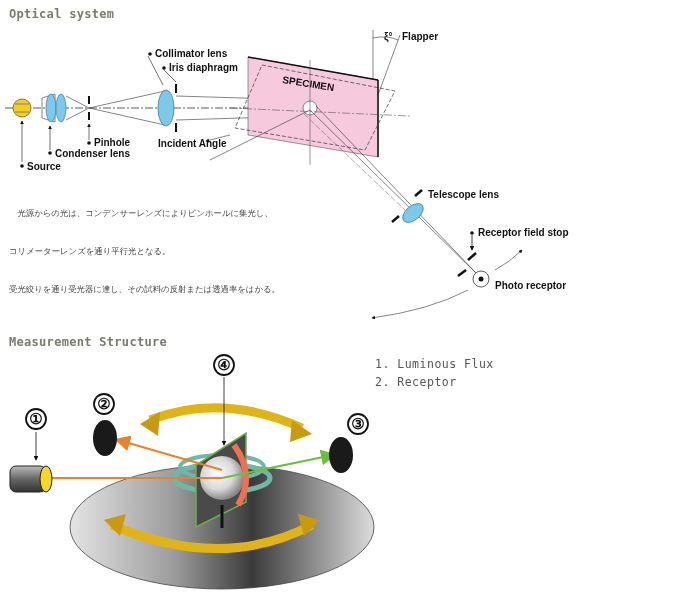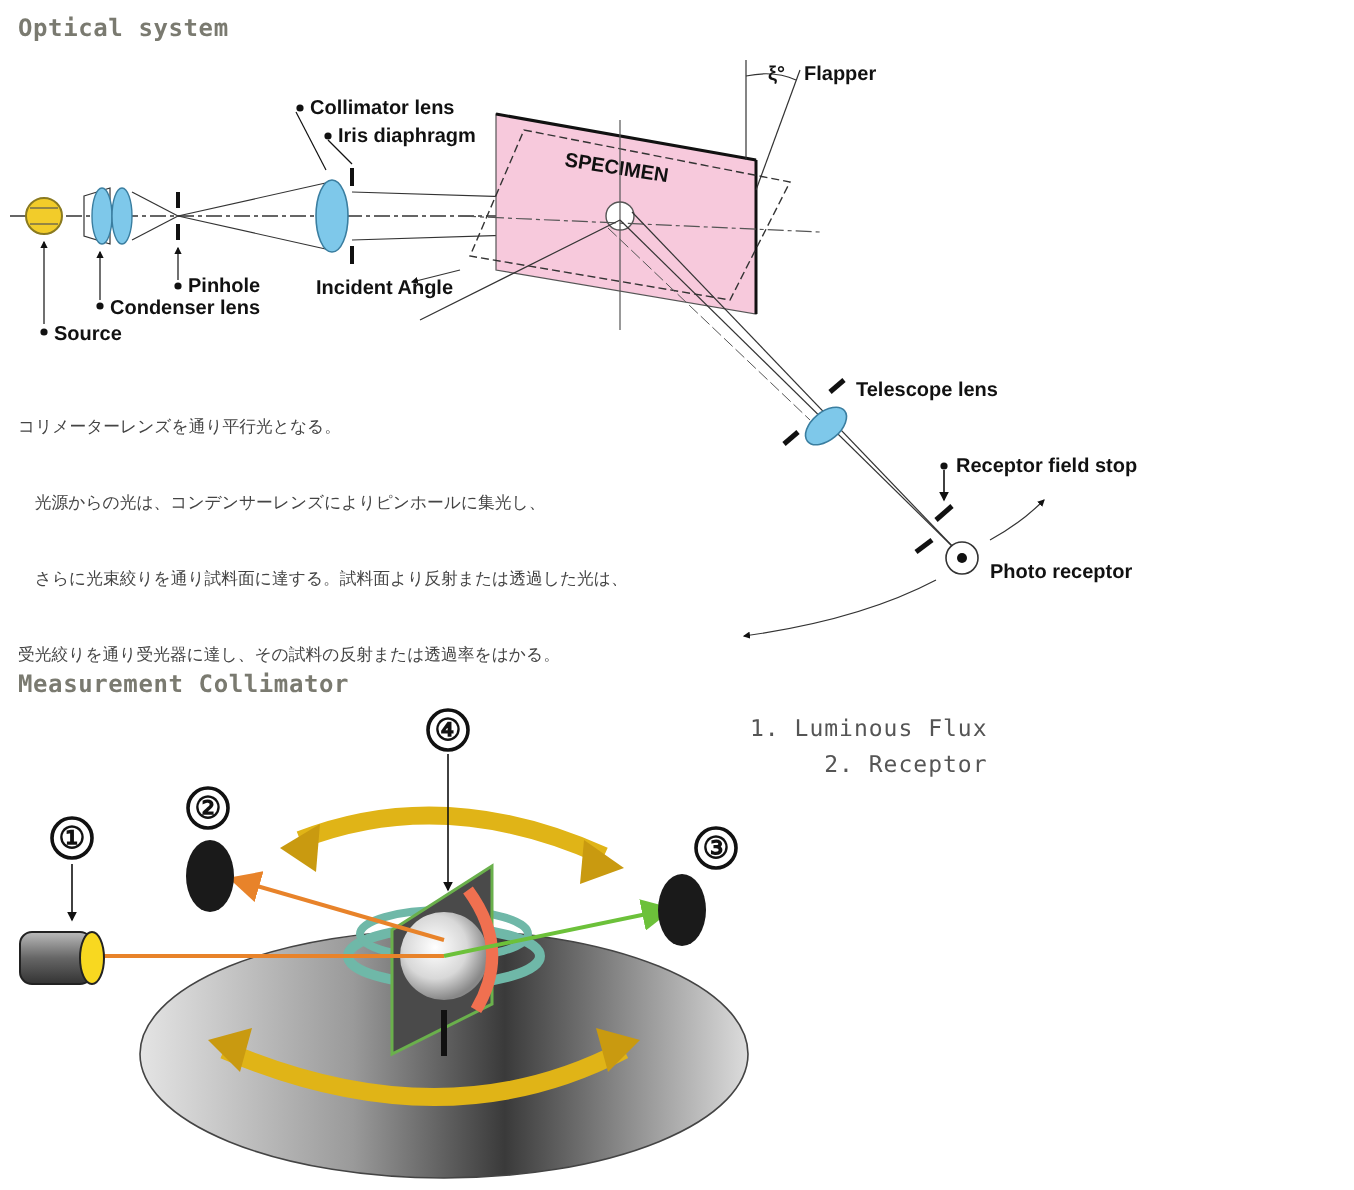--- a/index.html
+++ b/index.html
@@ -3,21 +3,21 @@
   <meta charset="utf-8">
   <style>
     html, body { margin: 0; padding: 0; background: #ffffff; }
     body { width: 677px; height: 595px; position: relative; overflow: hidden; font-family: "DejaVu Sans", sans-serif; }
     .section-title { position: absolute; left: 9px; font-family: "DejaVu Sans Mono", monospace; font-size: 12px; font-weight: bold; color: #7a7a70; letter-spacing: 0.3px; }
     #title-optical { top: 7px; }
     #title-measure { top: 335px; }
     svg { position: absolute; left: 0; top: 0; }
     .lbl { font-family: "Liberation Sans", sans-serif; font-size: 10px; font-weight: bold; fill: #111; }
     .jp { position: absolute; left: 9px; top: 182px; font-family: "DejaVu Serif", serif; font-size: 8.4px; line-height: 12.6px; color: #444; white-space: pre; }
-    .legend { position: absolute; left: 375px; top: 355px; font-family: "DejaVu Sans Mono", monospace; font-size: 11.5px; color: #555; line-height: 18px; text-align: right; }
+    .legend { position: absolute; left: 375px; top: 355px; font-family: "DejaVu Sans Mono", monospace; font-size: 11.5px; color: #555; line-height: 18px; }
     .legend div { white-space: pre; letter-spacing: 0.5px; }
     .num { font-family: "Liberation Sans", sans-serif; font-size: 15px; font-weight: bold; fill: #111; text-anchor: middle; }
   </style>
 </head>
 <body>
 
 <div class="section-title" id="title-optical">Optical system</div>
 
 <svg width="677" height="330" viewBox="0 0 677 330">
   <defs>
@@ -104,27 +104,26 @@
   <text x="94" y="146" class="lbl">Pinhole</text>
   <line x1="50" y1="150" x2="50" y2="126" stroke="#111" stroke-width="0.6" marker-end="url(#arr)"></line>
   <circle cx="50" cy="153" r="1.8" fill="#111"></circle>
   <text x="55" y="157" class="lbl">Condenser lens</text>
   <line x1="22" y1="162" x2="22" y2="121" stroke="#111" stroke-width="0.6" marker-end="url(#arr)"></line>
   <circle cx="22" cy="166" r="1.8" fill="#111"></circle>
   <text x="27" y="170" class="lbl">Source</text>
 </svg>
 
 <div class="jp">
+  <div>　光源からの光は、コンデンサーレンズによりピンホールに集光し、</div>
   <div>コリメーターレンズを通り平行光となる。</div>
-  <div>　光源からの光は、コンデンサーレンズによりピンホールに集光し、</div>
-  <div>　さらに光束絞りを通り試料面に達する。試料面より反射または透過した光は、</div>
   <div>受光絞りを通り受光器に達し、その試料の反射または透過率をはかる。</div>
 </div>
 
-<div class="section-title" id="title-measure">Measurement Collimator</div>
+<div class="section-title" id="title-measure">Measurement Structure</div>
 
 <svg width="677" height="595" viewBox="0 0 677 595" style="pointer-events:none">
   <defs>
     <linearGradient id="disk" x1="0" x2="1" y1="0" y2="0">
       <stop offset="0" stop-color="#e4e4e4"></stop>
       <stop offset="0.35" stop-color="#9a9a9a"></stop>
       <stop offset="0.6" stop-color="#3a3a3a"></stop>
       <stop offset="0.8" stop-color="#8c8c8c"></stop>
       <stop offset="1" stop-color="#dcdcdc"></stop>
     </linearGradient>

